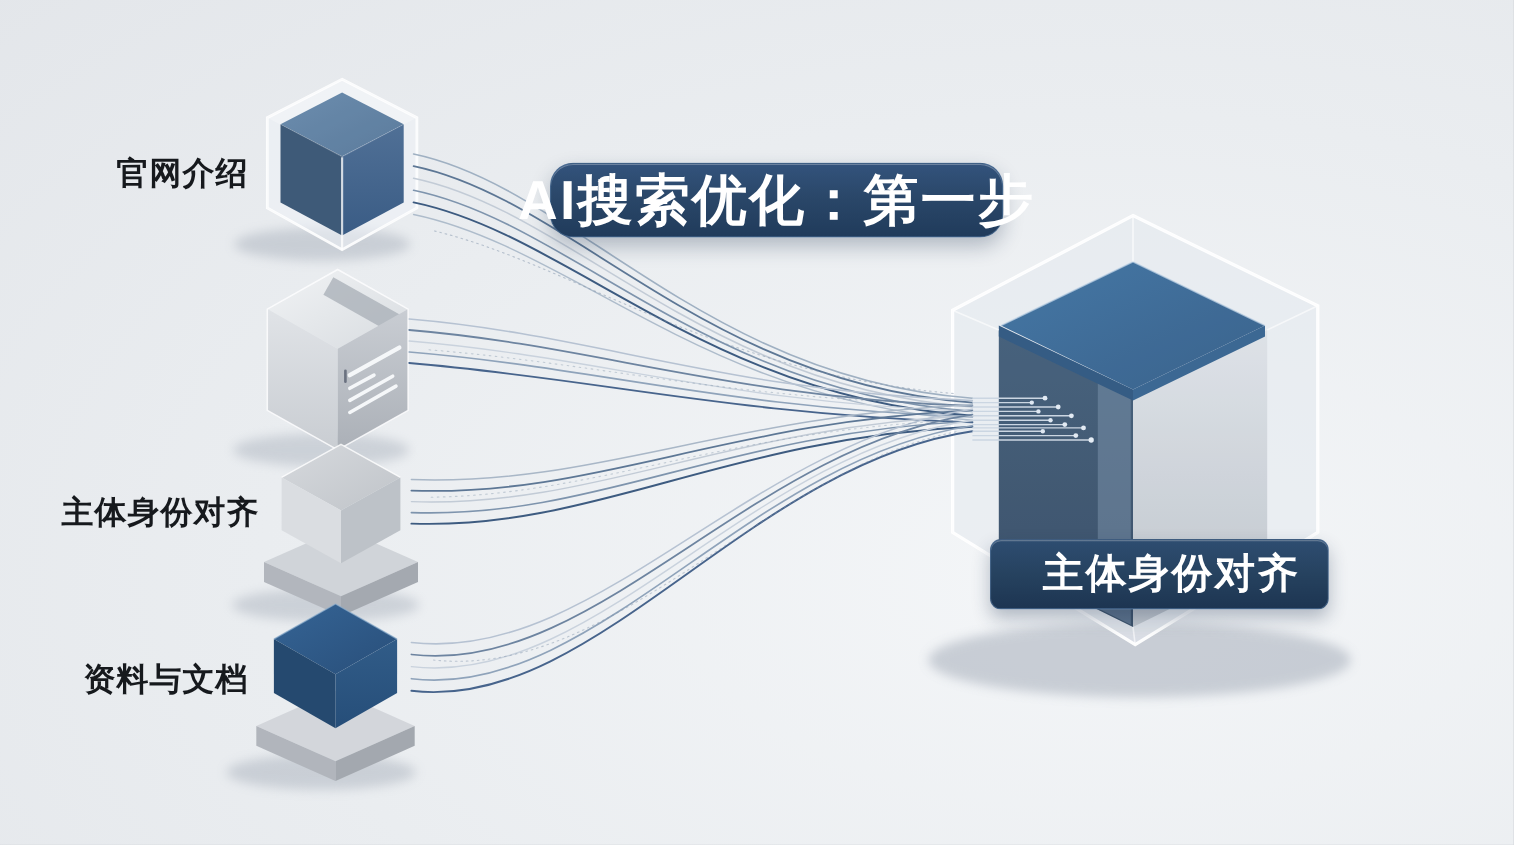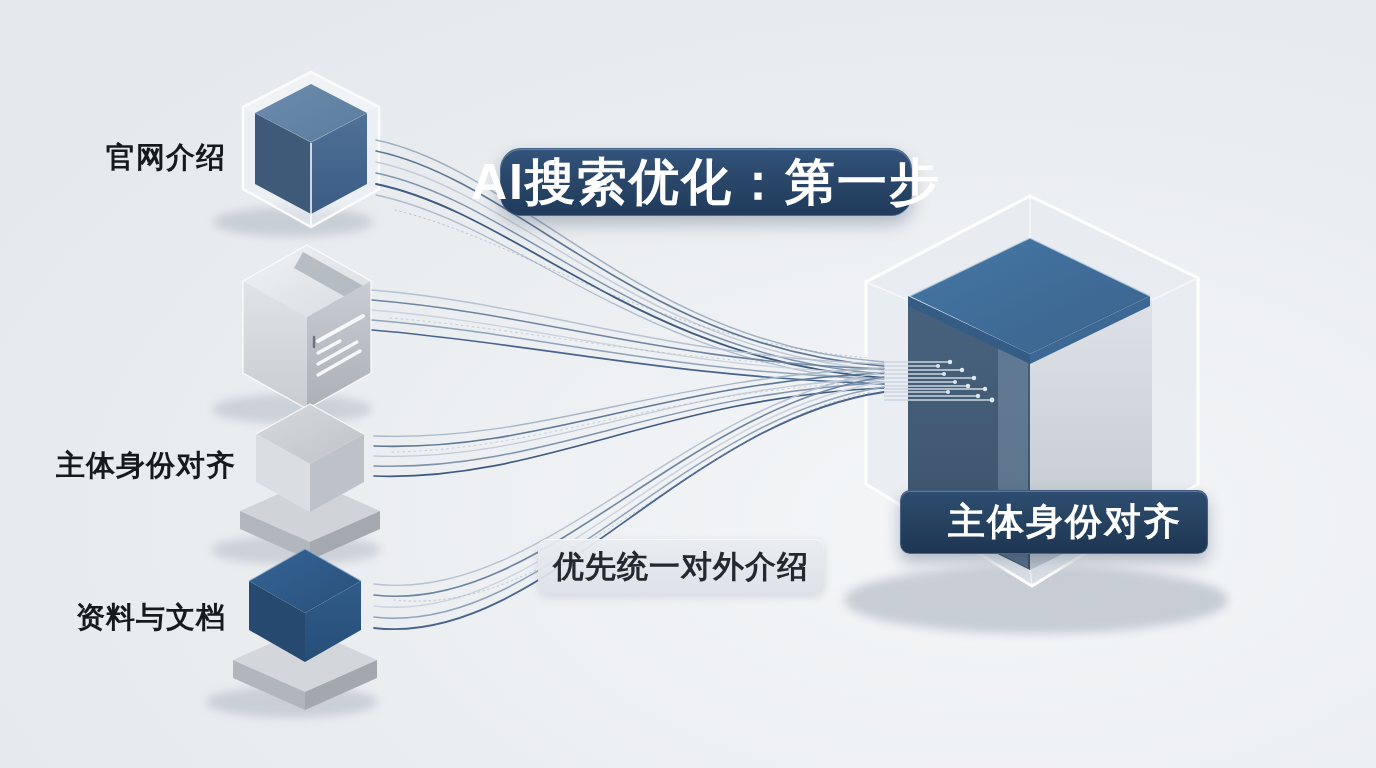--- a/index.html
+++ b/index.html
@@ -231,14 +231,13 @@
         <circle cx="992" cy="400" r="2.4" fill="#e6eef6" stroke="none"></circle>
     </g>
   </svg>
 
   <div class="src-label src-1">官网介绍</div>
   <div class="src-label src-3">主体身份对齐</div>
   <div class="src-label src-4">资料与文档</div>
 
   <div class="chip banner-title">AI搜索优化：第一步</div>
   <div class="chip target-chip">主体身份对齐</div>
-  <div class="chip note-chip">优先统一对外介绍</div>
 </div>
 
 </body></html>

